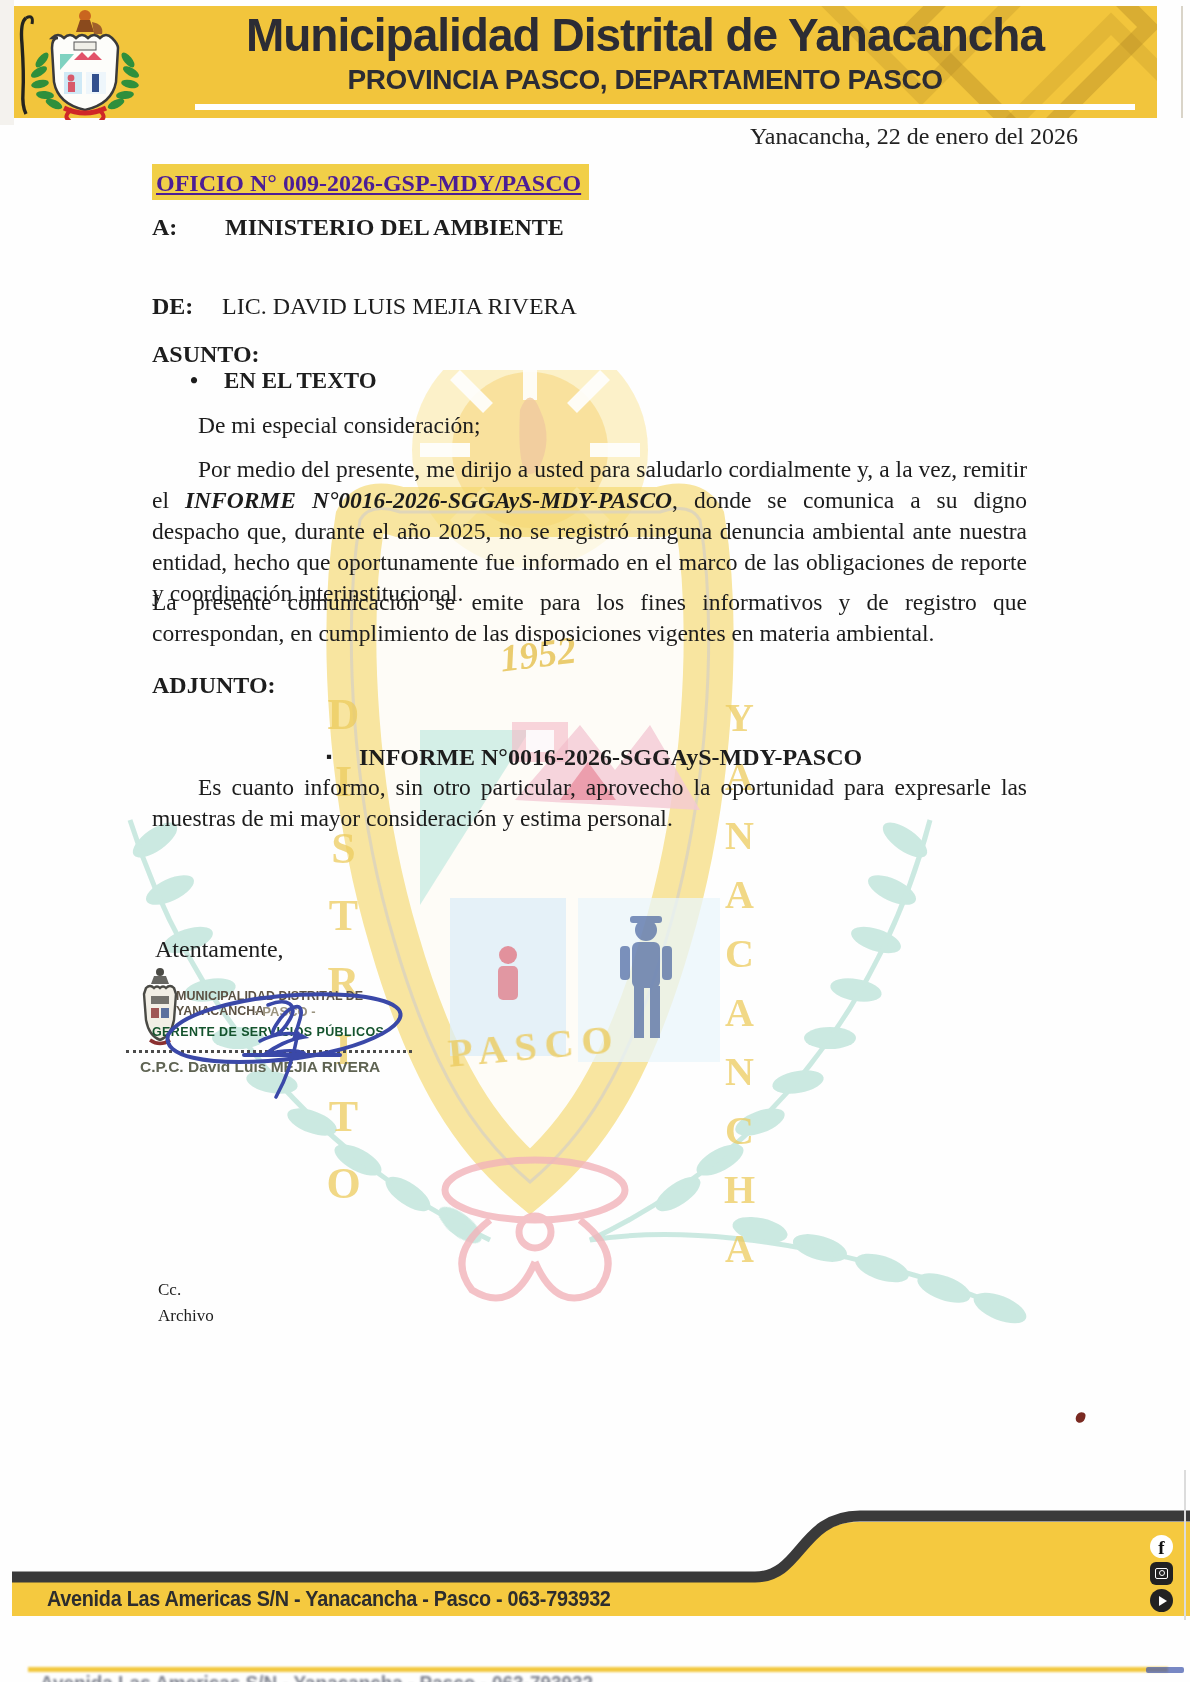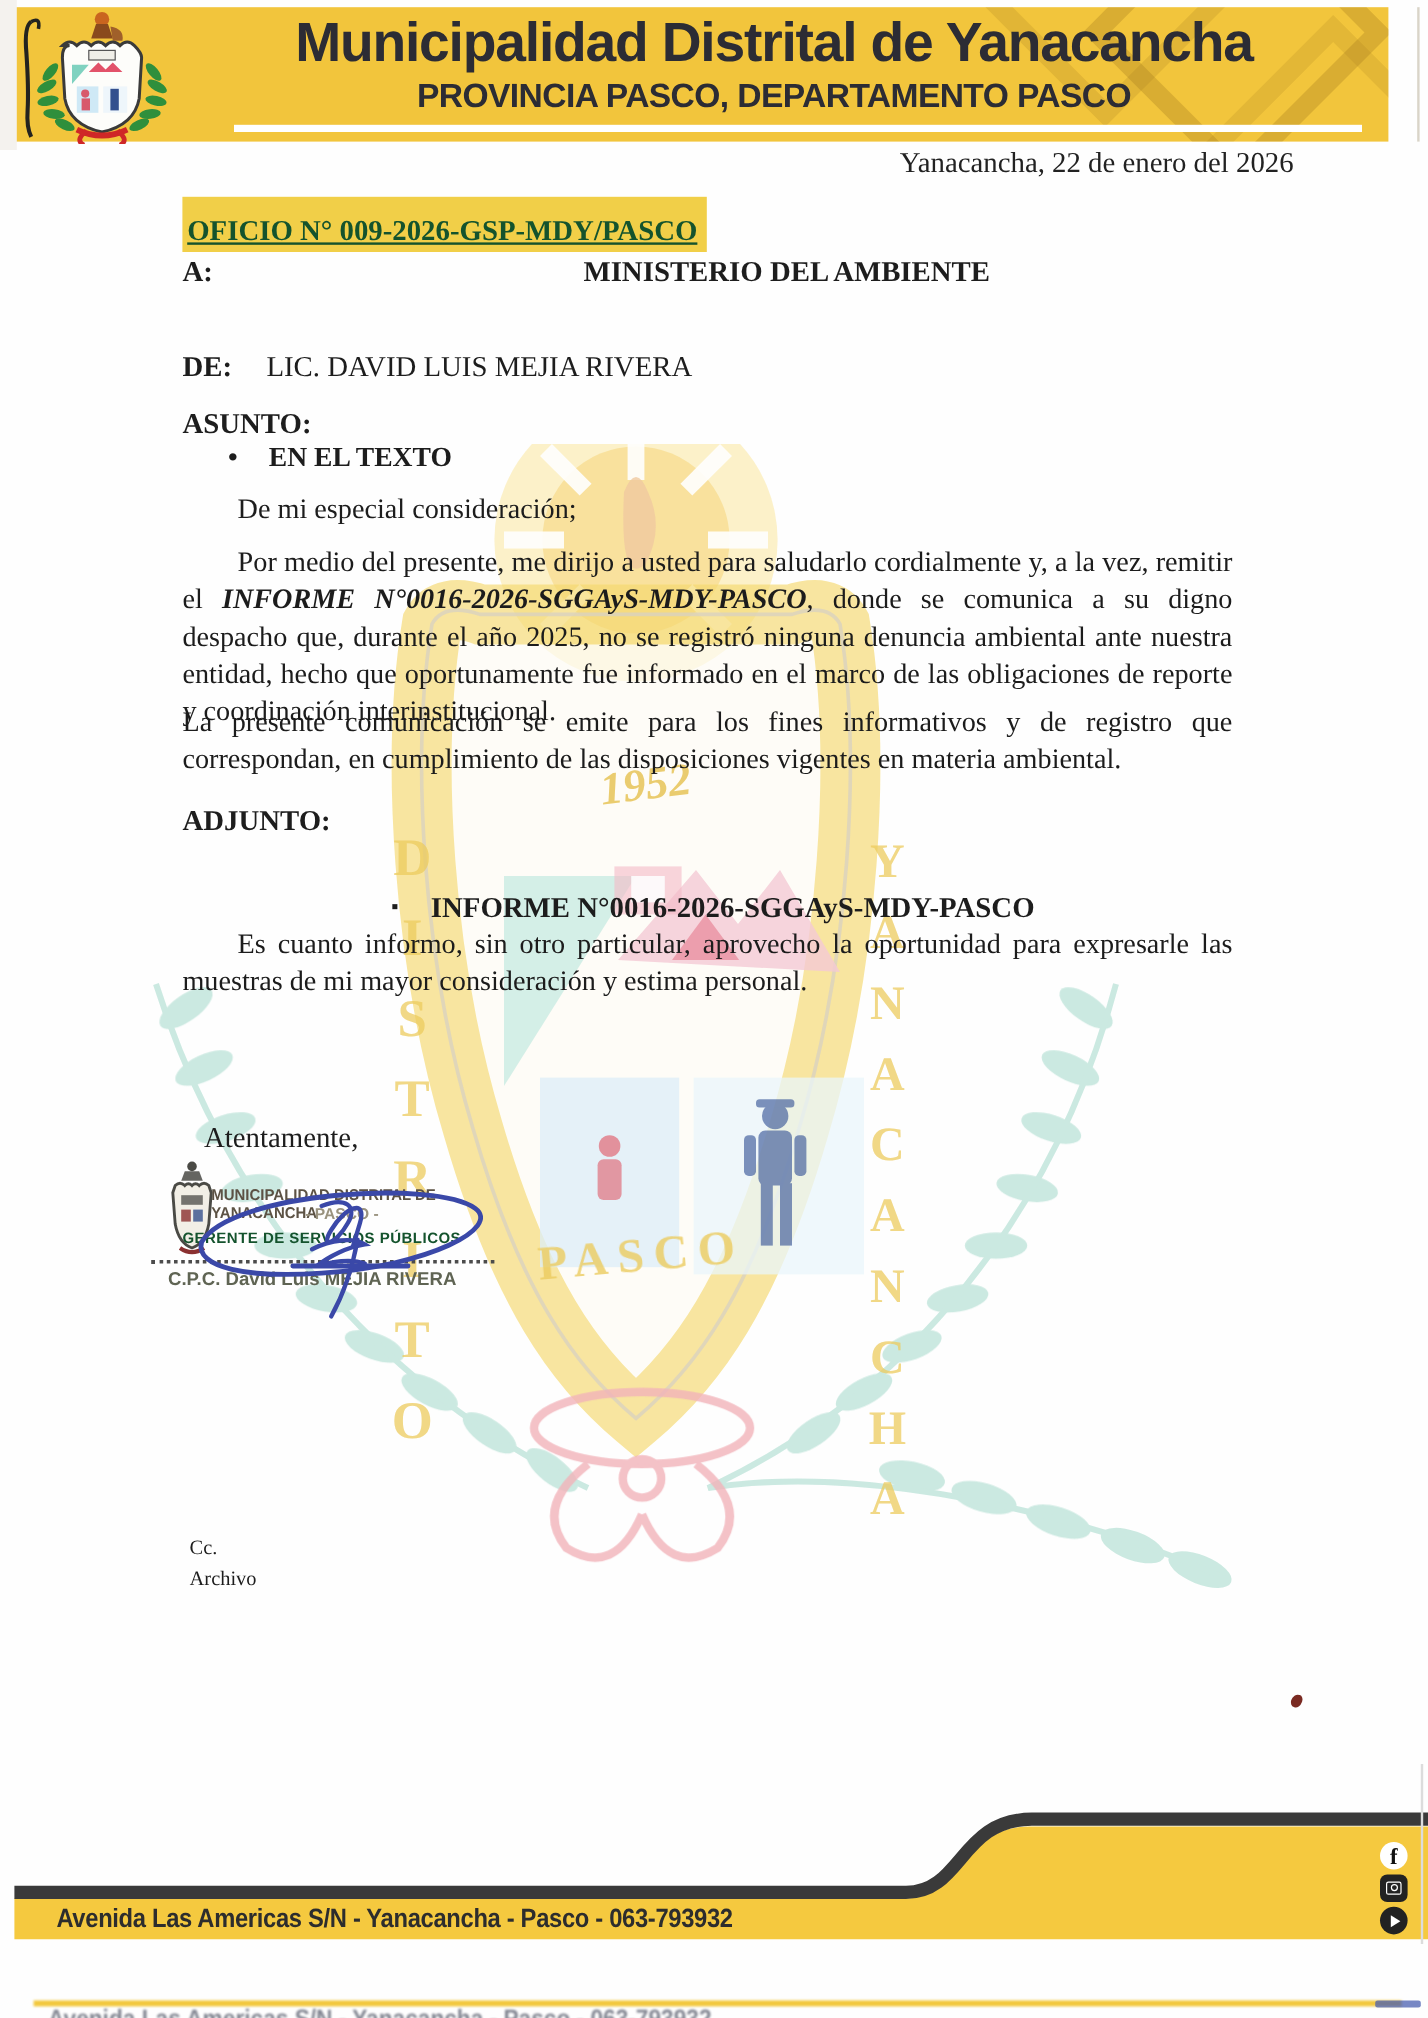--- a/index.html
+++ b/index.html
@@ -35,42 +35,42 @@
     font-weight:700;font-size:40px;letter-spacing:8px;color:#eccb5e;opacity:.8;
     transform:rotate(-5deg);z-index:1;}
   .wm-year{position:absolute;left:500px;top:632px;font-family:"Liberation Serif",serif;
     font-weight:700;font-style:italic;font-size:38px;color:#e6c14e;opacity:.8;
     transform:rotate(-7deg);z-index:1;}
 
   
   .dateline{position:absolute;left:300px;top:123px;width:778px;text-align:right;
     font-size:24px;color:#222;z-index:2;}
   .refline{position:absolute;left:152px;top:164px;z-index:2;
-    background:#f1cf48;padding:16px 8px 3px 4px;font-size:24px;font-weight:700;
-    text-decoration:underline;color:#14532d;}
+    background:#f1cf48;padding:6px 8px 3px 4px;font-size:24px;font-weight:700;
+    text-decoration:underline;color:#4c1d95;}
   .lbl{font-weight:700;}
   .row-a{position:absolute;left:152px;top:214px;z-index:2;font-size:24px;}
-  .row-a .val{position:absolute;left:73px;top:0;width:600px;font-weight:700;text-align:right;}
+  .row-a .val{position:absolute;left:73px;top:0;width:600px;font-weight:700;}
   .row-de{position:absolute;left:152px;top:261px;z-index:2;font-size:24px;margin-top:32px;}
   .row-de .val{position:absolute;left:70px;top:0;width:600px;white-space:nowrap;}
   .row-ger{position:absolute;left:222px;top:288px;z-index:2;font-size:24px;font-weight:700;}
   .row-asunto{position:absolute;left:152px;top:341px;z-index:2;font-size:24px;font-weight:700;}
   .row-bullet{position:absolute;left:190px;top:368px;z-index:2;font-size:23px;font-weight:700;}
   .row-bullet .b{display:inline-block;width:34px;}
   .salutation{position:absolute;left:198px;top:412px;z-index:2;font-size:23.5px;}
   .para{position:absolute;left:152px;width:875px;z-index:2;font-size:23.5px;line-height:31px;
         text-align:justify;color:#1c1c1c;}
   .p1{top:454px;text-indent:46px;}
   .p2{top:587px;}
   .p3{top:772px;text-indent:46px;}
   .boldital{font-weight:700;font-style:italic;}
   .adjunto{position:absolute;left:152px;top:672px;z-index:2;font-size:24px;font-weight:700;}
   .attach{position:absolute;left:326px;top:720px;z-index:2;font-size:24px;font-weight:700;margin-top:24px;}
   .attach .b{display:inline-block;width:33px;font-size:17px;vertical-align:3px;}
-  .closing{position:absolute;left:155px;top:936px;z-index:2;font-size:24px;margin-left:15px;}
+  .closing{position:absolute;left:155px;top:936px;z-index:2;font-size:24px;}
 
   
   .stamp1{position:absolute;left:176px;top:988px;width:240px;z-index:2;
     font-family:"Liberation Sans",sans-serif;font-weight:700;font-size:13px;
     color:#5c5244;transform:scaleX(.96);transform-origin:left;letter-spacing:0;}
   .stamp2{position:absolute;left:225px;top:1004px;width:120px;text-align:center;z-index:2;
     font-family:"Liberation Sans",sans-serif;font-weight:700;font-size:13px;color:#9a937f;}
   .sig-svg{position:absolute;left:148px;top:975px;z-index:4;}
   .stamp-shield{position:absolute;left:138px;top:966px;z-index:2;}
   .dotline{position:absolute;left:126px;top:1050px;width:286px;z-index:2;

